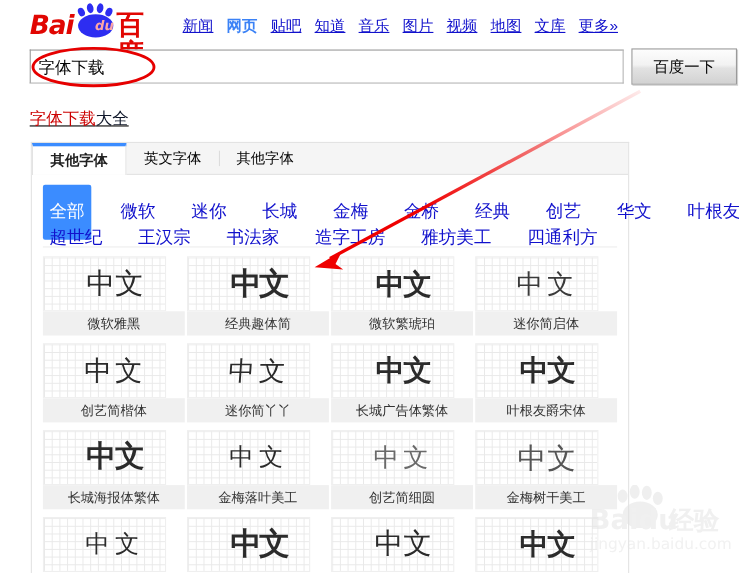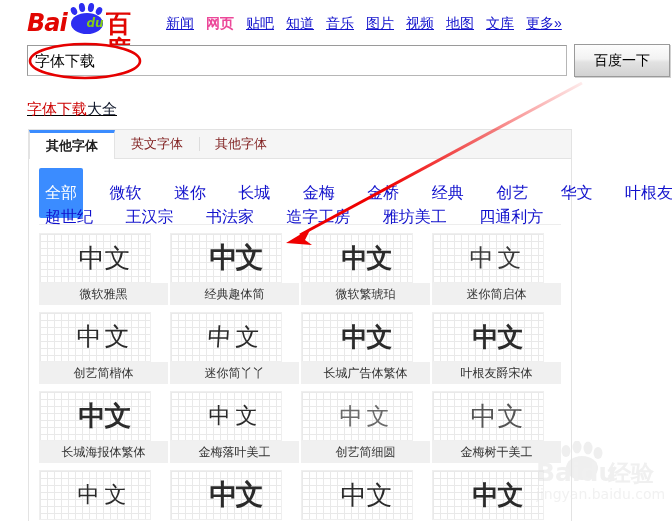--- a/index.html
+++ b/index.html
@@ -18,29 +18,29 @@
     font-family:"DejaVu Sans",sans-serif;}
   .paw{position:absolute;left:42px;top:0px;width:36px;height:14px;}
   .paw i{position:absolute;background:#2d2df1;border-radius:50%;display:block;}
   .paw i.p1{left:2px;top:5px;width:6px;height:8px;transform:rotate(-25deg);}
   .paw i.p2{left:10px;top:1px;width:6px;height:9px;transform:rotate(-10deg);}
   .paw i.p3{left:19px;top:1px;width:6px;height:9px;transform:rotate(10deg);}
   .paw i.p4{left:27px;top:5px;width:6px;height:8px;transform:rotate(25deg);}
   .dupad{position:absolute;left:44px;top:11px;width:32px;height:21px;
     background:#2d2df1;border-radius:50%;}
   .dupad span{position:absolute;left:0;top:3px;width:48px;text-align:center;
-    color:#84cc16;font-size:12px;font-weight:bold;font-style:italic;
+    color:#fca5a5;font-size:12px;font-weight:bold;font-style:italic;
     font-family:"DejaVu Sans",sans-serif;line-height:14px;}
   .logo-cn{position:absolute;left:79px;top:8px;font-size:25px;font-weight:bold;
     color:#e10602;line-height:26px;letter-spacing:0px;}
 
   .nav{position:absolute;left:166px;top:13px;height:22px;}
   .nav a{float:left;margin-right:12px;font-size:14px;color:#1111cc;
     text-decoration:underline;line-height:20px;}
-  .nav a.cur{color:#ec4899;font-weight:bold;text-decoration:none;}
+  .nav a.cur{color:#3b82f6;font-weight:bold;text-decoration:none;}
 
   
   .searchbox{position:absolute;left:27px;top:45px;width:540px;height:31px;
     border:1px solid #b6b6b6;border-top-color:#9a9a9a;border-left-color:#9a9a9a;
     background:#fff;box-sizing:border-box;}
   .searchbox input{position:absolute;left:5px;top:4px;width:520px;height:21px;
     border:0;outline:0;font-size:15px;color:#000;background:transparent;
     font-family:"Liberation Sans","DejaVu Sans",sans-serif;}
   .searchbtn{position:absolute;left:574px;top:44px;width:96px;height:33px;
     box-sizing:border-box;border:1px solid #9a9a9a;
@@ -55,21 +55,21 @@
   .restitle .hit{color:#cc0000;}
   .restitle .rest{color:#0f172a;}
 
   
   .panel{position:absolute;left:28px;top:129px;width:544px;height:392px;
     border:1px solid #e3e3e3;border-bottom:0;background:#fff;box-sizing:border-box;}
 
   .tabs{position:relative;height:28px;background:#f5f5f5;
     border-bottom:1px solid #e3e3e3;}
   .tab{position:relative;float:left;height:28px;line-height:28px;
-    padding:0 16px;font-size:13px;color:#7f1d1d;box-sizing:border-box;cursor:pointer;}
+    padding:0 16px;font-size:13px;color:#000000;box-sizing:border-box;cursor:pointer;}
   .tab.active{background:#fff;color:#222;font-weight:bold;height:29px;
     border-top:3px solid #3b8cff;line-height:25px;
     border-left:1px solid #e3e3e3;border-right:1px solid #e3e3e3;}
   .tab.sep:before{content:"";position:absolute;left:0;top:7px;width:1px;
     height:14px;background:#dcdcdc;}
 
   .filters{padding:9px 0 4px 10px;}
   .frow{height:24px;line-height:24px;white-space:nowrap;}
   .fitem{display:inline-block;font-size:16px;color:#1111cc;margin-right:16px;
     padding:16px 6px;cursor:pointer;line-height:18px;}

